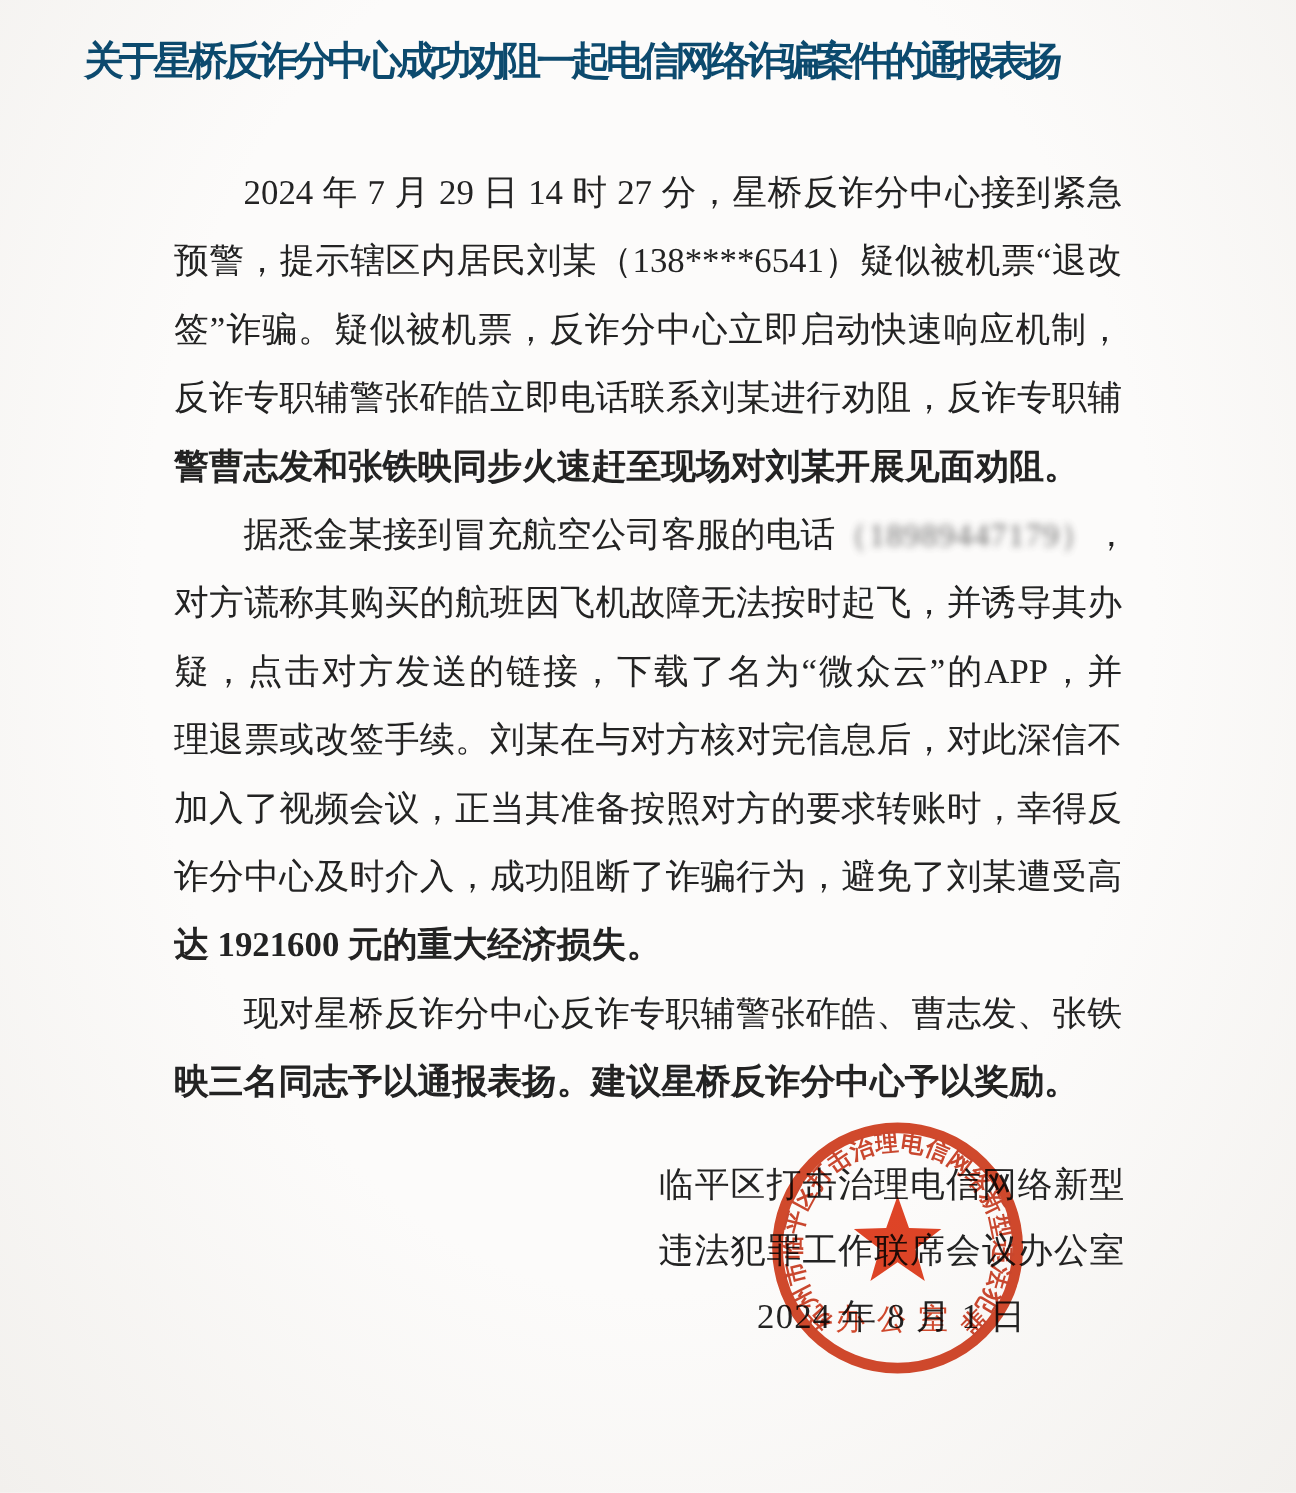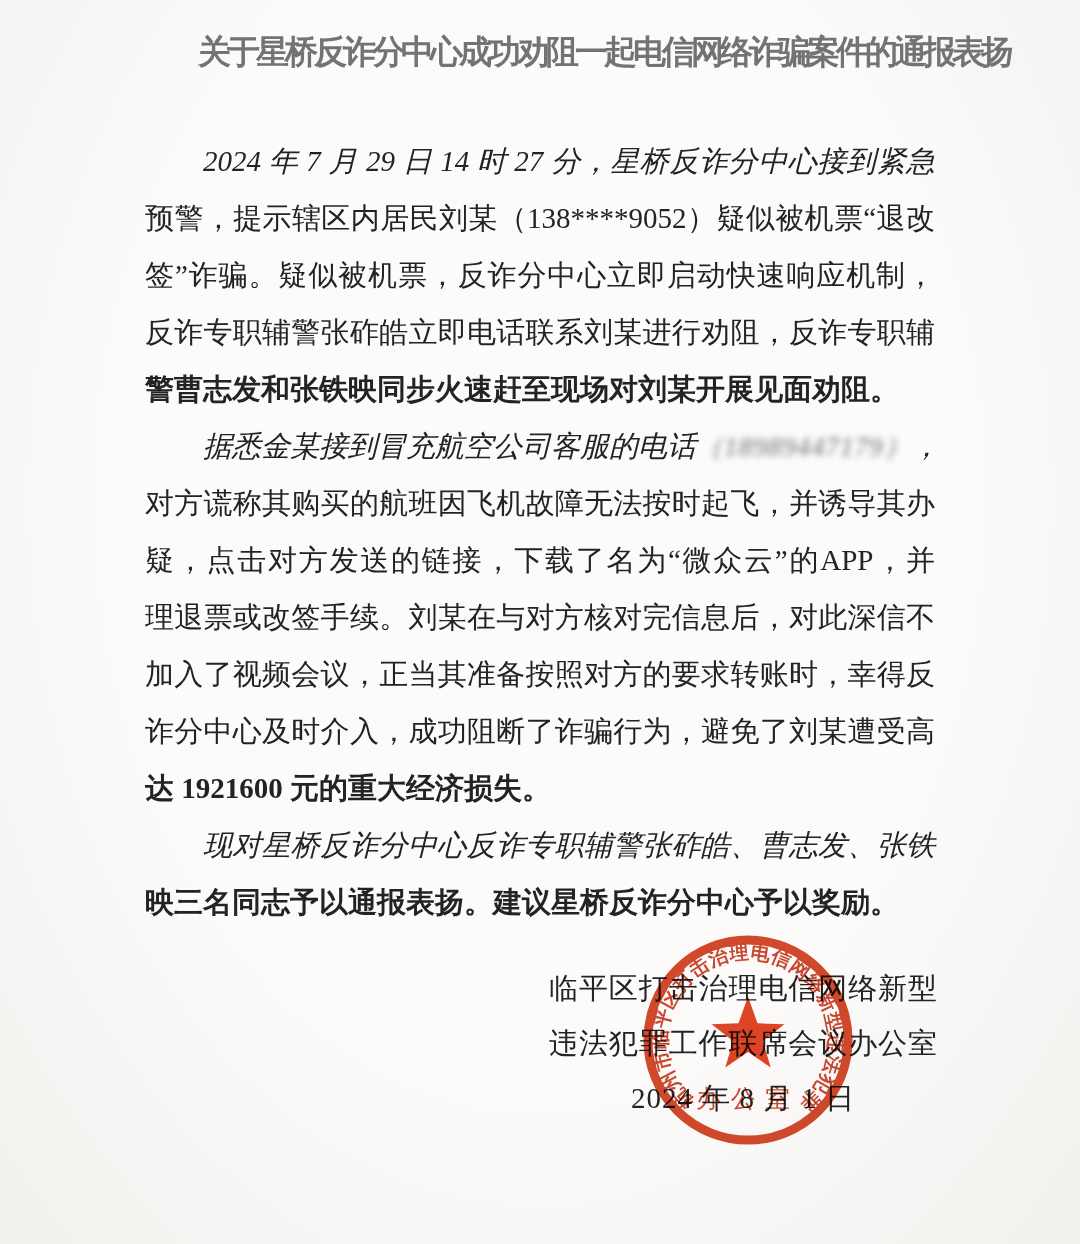--- a/index.html
+++ b/index.html
@@ -5,33 +5,33 @@
   html,body{margin:0;padding:0;}
   body{
     width:1080px;height:1244px;position:relative;overflow:hidden;
     background:radial-gradient(ellipse at 50% 40%, #fcfbfa 55%, #f2f0ed 100%);
     font-family:"Liberation Serif","DejaVu Serif",serif;
     -webkit-font-smoothing:antialiased;
   }
   .page{position:absolute;inset:0;}
   .doc-title{
     position:absolute;top:26px;left:70px;width:940px;height:52px;
-    text-align:right;font-size:33px;font-weight:bold;color:#737373;
+    text-align:left;font-size:33px;font-weight:bold;color:#0c4a6e;
     letter-spacing:-4px;line-height:52px;white-space:nowrap;
   }
   .doc-body{
     position:absolute;top:133px;left:145px;width:790px;color:#232323;
   }
   .line{
     height:57px;line-height:57px;font-size:29px;
     text-align:justify;text-align-last:justify;
     white-space:nowrap;color:#232323;
   }
   .line--end{text-align-last:left;font-weight:bold;}
-  .line--indent{padding-left:58px;font-style:italic;}
+  .line--indent{padding-left:58px;}
   .blurred{
     display:inline-block;filter:blur(3.2px);opacity:.8;color:#4a4a4a;
     font-size:27px;vertical-align:baseline;letter-spacing:1px;
   }
   .signature{
     position:absolute;top:961px;left:549px;width:388px;color:#232323;
   }
   .sig-line{
     height:55px;line-height:55px;font-size:29px;
     text-align:justify;text-align-last:justify;white-space:nowrap;
@@ -49,21 +49,21 @@
 </style>
 </head>
 <body>
 
 <div class="page">
 
   <div class="doc-title">关于星桥反诈分中心成功劝阻一起电信网络诈骗案件的通报表扬</div>
 
   <div class="doc-body">
       <div class="line line--indent">2024 年 7 月 29 日 14 时 27 分，星桥反诈分中心接到紧急</div>
-      <div class="line">预警，提示辖区内居民刘某（138****9052）疑似被机票“退改</div>
+      <div class="line">预警，提示辖区内居民刘某（138****6541）疑似被机票“退改</div>
       <div class="line">签”诈骗。疑似被机票，反诈分中心立即启动快速响应机制，</div>
       <div class="line">反诈专职辅警张砟皓立即电话联系刘某进行劝阻，反诈专职辅</div>
       <div class="line line--end">警曹志发和张铁映同步火速赶至现场对刘某开展见面劝阻。</div>
       <div class="line line--indent"><span>据悉金某接到冒充航空公司客服的电话</span><span class="blurred">（18989447179）</span><span>，</span></div>
       <div class="line">对方谎称其购买的航班因飞机故障无法按时起飞，并诱导其办</div>
       <div class="line">疑，点击对方发送的链接，下载了名为“微众云”的APP，并</div>
       <div class="line">理退票或改签手续。刘某在与对方核对完信息后，对此深信不</div>
       <div class="line">加入了视频会议，正当其准备按照对方的要求转账时，幸得反</div>
       <div class="line">诈分中心及时介入，成功阻断了诈骗行为，避免了刘某遭受高</div>
       <div class="line line--end">达 1921600 元的重大经济损失。</div>

